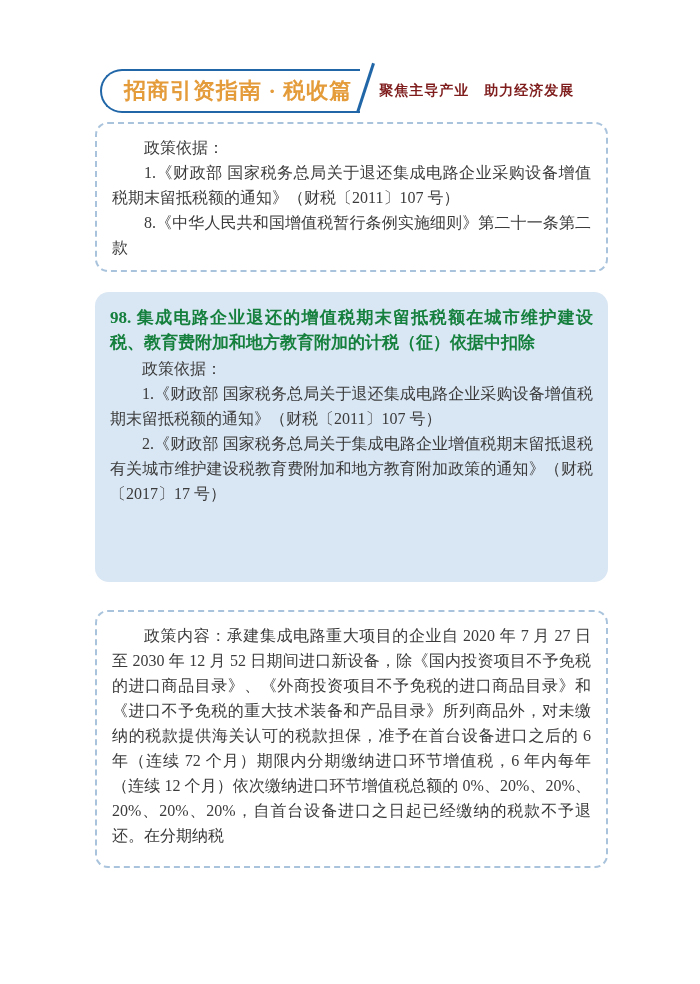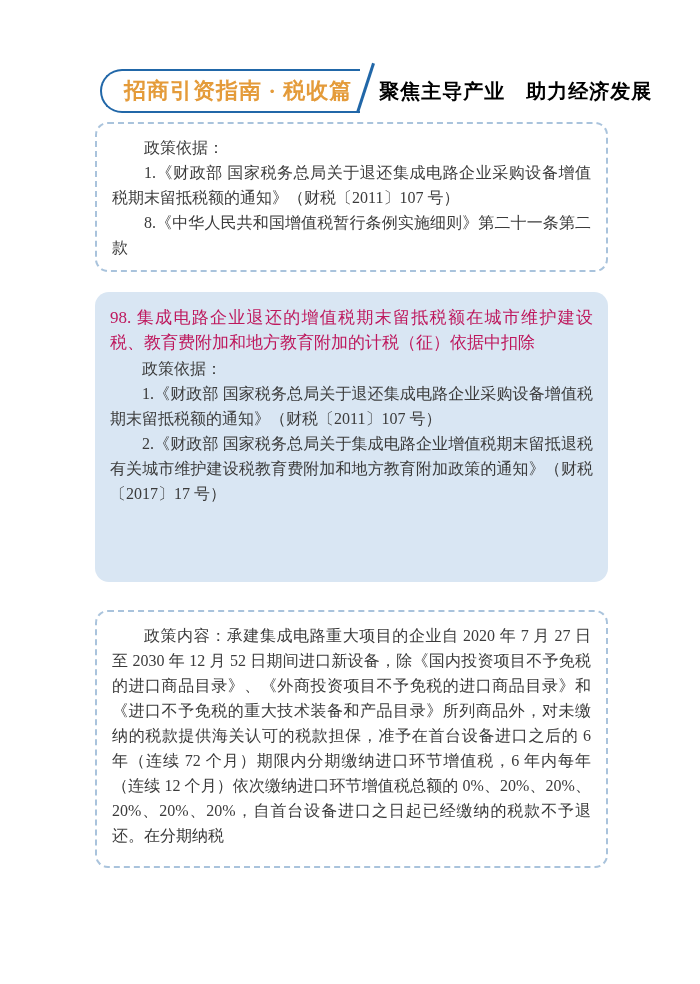--- a/index.html
+++ b/index.html
@@ -40,23 +40,23 @@
   }
   .slash {
     width: 3px;
     height: 52px;
     background: #2167A8;
     transform: rotate(18deg);
     margin: -6px 12px 0 4px;
   }
   .slogan {
     font-family: "Liberation Sans", "DejaVu Sans", sans-serif;
-    font-size: 20px;
+    font-size: 14px;
     font-weight: bold;
-    color: #000000;
+    color: #7f1d1d;
     letter-spacing: 1px;
     white-space: nowrap;
   }
 
   
   .dashed-box {
     position: absolute;
     left: 95px;
     width: 513px;
     border: 2px dashed #A9C3DC;
@@ -72,22 +72,22 @@
     top: 292px;
     width: 513px;
     min-height: 290px;
     background: #D9E6F3;
     border-radius: 14px;
     padding: 13px 15px 12px 15px;
   }
 
   .sec-title {
     font-size: 17px;
-    font-weight: normal;
-    color: #be185d;
+    font-weight: bold;
+    color: #15803d;
     line-height: 25px;
     text-align: justify;
     margin-bottom: 1px;
   }
   .para {
     font-size: 16px;
     color: #3B3B3B;
     line-height: 25px;
     text-indent: 2em;
     text-align: justify;

